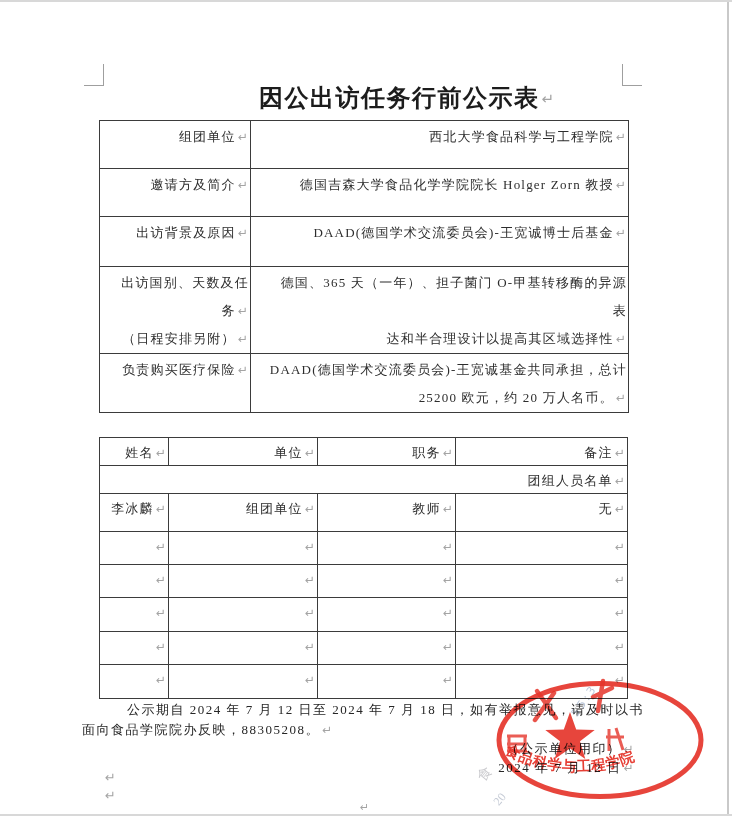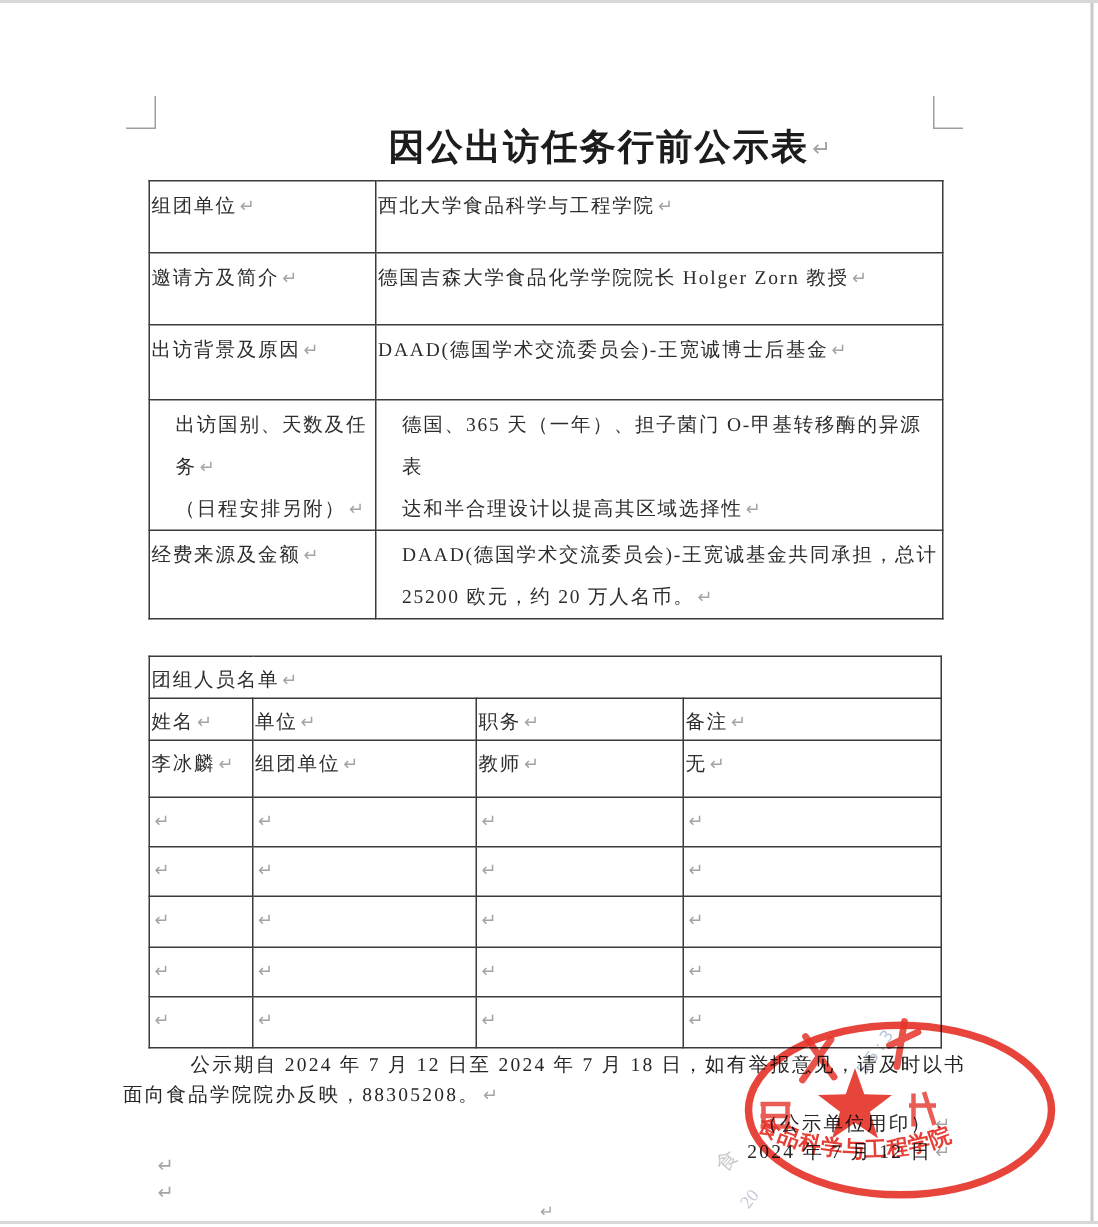--- a/index.html
+++ b/index.html
@@ -18,21 +18,21 @@
   .cm-r-h{left:622px;top:85px;width:20px;height:1px;}
   
   .title{position:absolute;left:259px;top:82px;font-size:24px;font-weight:bold;
          letter-spacing:1.5px;color:#1c1c1c;white-space:nowrap;}
   .title .pil{font-size:15px;vertical-align:2px;}
   
   .pil{color:#a4a4a4;font-family:"DejaVu Sans","Liberation Sans",sans-serif;
        font-weight:normal;font-size:12px;padding-left:2px;}
   
   table.doc{position:absolute;left:99px;border-collapse:collapse;table-layout:fixed;}
-  table.doc td{border:1.4px solid #3b3b3b;vertical-align:top;text-align:left;
+  table.doc td{border:1.4px solid #3b3b3b;vertical-align:top;text-align:right;
                font-size:13px;letter-spacing:1.2px;line-height:28px;padding:2px 1px 0;
                overflow:hidden;}
   table.info{top:120px;width:529px;}
   table.roster{top:437px;width:529px;}
   table.roster td{line-height:23px;padding-top:3px;}
   .val-line{display:block;padding-left:16px;}
   
   .footer-p{position:absolute;left:82px;top:700px;width:557px;font-size:13px;
             letter-spacing:1.5px;line-height:19.5px;color:#262626;}
   .footer-p .l1{padding-left:45px;white-space:nowrap;}
@@ -91,45 +91,45 @@
       <td>
         <span class="val-line"><span>出访国别、天数及任务</span><span class="pil">↵</span></span>
         <span class="val-line"><span>（日程安排另附）</span><span class="pil">↵</span></span>
       </td>
       <td>
         <span class="val-line">德国、365 天（一年）、担子菌门 O-甲基转移酶的异源表</span>
         <span class="val-line"><span>达和半合理设计以提高其区域选择性</span><span class="pil">↵</span></span>
       </td>
     </tr>
     <tr style="height:57px">
-      <td><span>经费来源及金额</span><span class="pil">↵</span></td>
+      <td><span>负责购买医疗保险</span><span class="pil">↵</span></td>
       <td>
         <span class="val-line">DAAD(德国学术交流委员会)-王宽诚基金共同承担，总计</span>
         <span class="val-line"><span>25200 欧元，约 20 万人名币。</span><span class="pil">↵</span></span>
       </td>
     </tr>
   </tbody>
     </table>
 
   <table class="doc roster">
     <colgroup>
         <col style="width:69px">
         <col style="width:149px">
         <col style="width:138px">
         <col style="width:172px">
       </colgroup>
     <tbody>
-        <tr style="height:26px">
-      <td colspan="4"><span>团组人员名单</span><span class="pil">↵</span></td>
-    </tr>
-    <tr style="height:27px">
+        <tr style="height:27px">
       <td><span>姓名</span><span class="pil">↵</span></td>
       <td><span>单位</span><span class="pil">↵</span></td>
       <td><span>职务</span><span class="pil">↵</span></td>
       <td><span>备注</span><span class="pil">↵</span></td>
+    </tr>
+    <tr style="height:26px">
+      <td colspan="4"><span>团组人员名单</span><span class="pil">↵</span></td>
     </tr>
     <tr style="height:38px">
       <td><span>李冰麟</span><span class="pil">↵</span></td>
       <td><span>组团单位</span><span class="pil">↵</span></td>
       <td><span>教师</span><span class="pil">↵</span></td>
       <td><span>无</span><span class="pil">↵</span></td>
     </tr>
     <tr style="height:33px">
       <td><span class="pil">↵</span></td>
       <td><span class="pil">↵</span></td>

